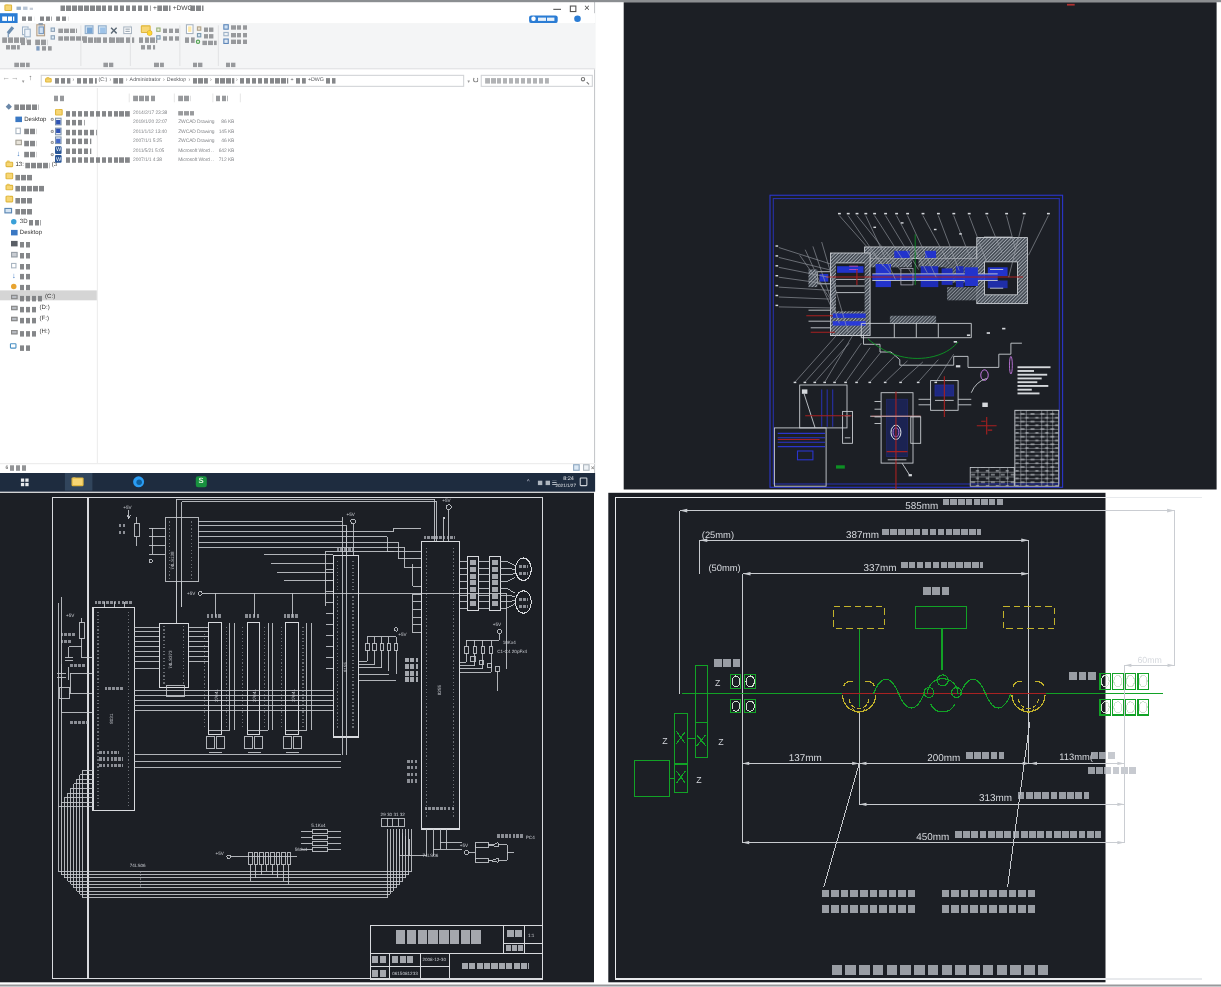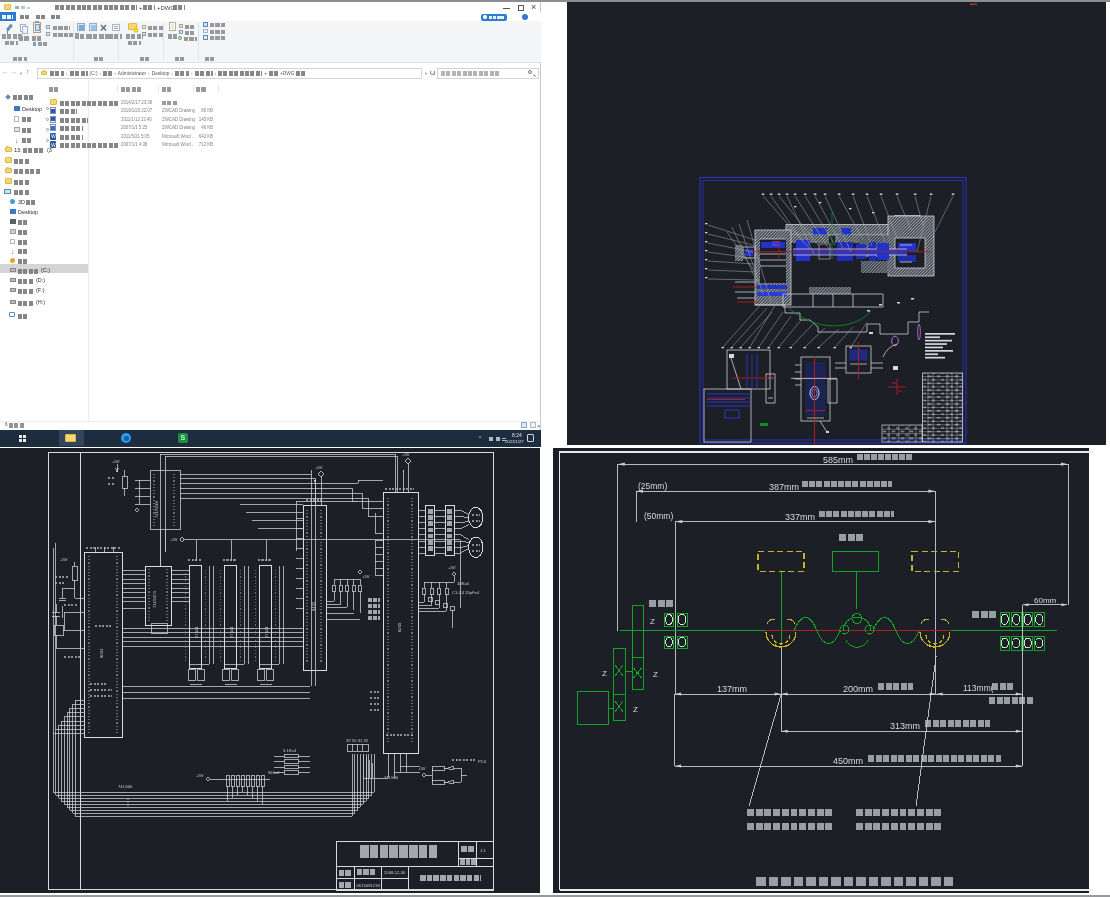--- a/index.html
+++ b/index.html
@@ -3,21 +3,21 @@
 <meta charset="utf-8">
 <style>
 *{margin:0;padding:0;box-sizing:border-box}
 html,body{width:1110px;height:897px;background:#fff;overflow:hidden;font-family:"Liberation Sans",sans-serif;position:relative}
 .ab{position:absolute}
 #topline{left:0;top:0;width:1110px;height:2px;background:#8b8e91}
 #botline{left:0;top:895px;width:1110px;height:2px;background:#97999c}
 #q1{left:0;top:1px;width:541px;height:445px;background:#fff}
 #q2{left:567px;top:2px;width:539px;height:443px;background:#1c1f25}
 #q3{left:0;top:448px;width:540px;height:445px;background:#1c1f25}
-#q4{left:553px;top:448px;width:536px;height:445px;background:#1c1f25}
+#q4{left:553px;top:448px;width:452px;height:445px;background:#1c1f25}
 
 .t6{font-size:6px;color:#333;white-space:nowrap;line-height:1}
 .t5{font-size:4.5px;color:#85878b;white-space:nowrap;line-height:1;letter-spacing:-0.1px}
 .blob{background-image:repeating-linear-gradient(90deg,#77797c 0,#77797c 4.0px,rgba(0,0,0,0) 4.0px,rgba(0,0,0,0) 5.4px);height:4.6px;opacity:.9}
 .blobg{background-image:repeating-linear-gradient(90deg,#97999c 0,#97999c 4.1px,rgba(0,0,0,0) 4.1px,rgba(0,0,0,0) 5.4px);height:4.7px}
 .fold{width:7px;height:5.5px;background:#f7d674;border:0.5px solid #e0b73e;border-radius:1px;position:absolute}
 .fold:before{content:"";position:absolute;left:0;top:-1.5px;width:3px;height:1.5px;background:#e8c55a;border-radius:1px 1px 0 0}
 </style>
 </head>
 <body>

